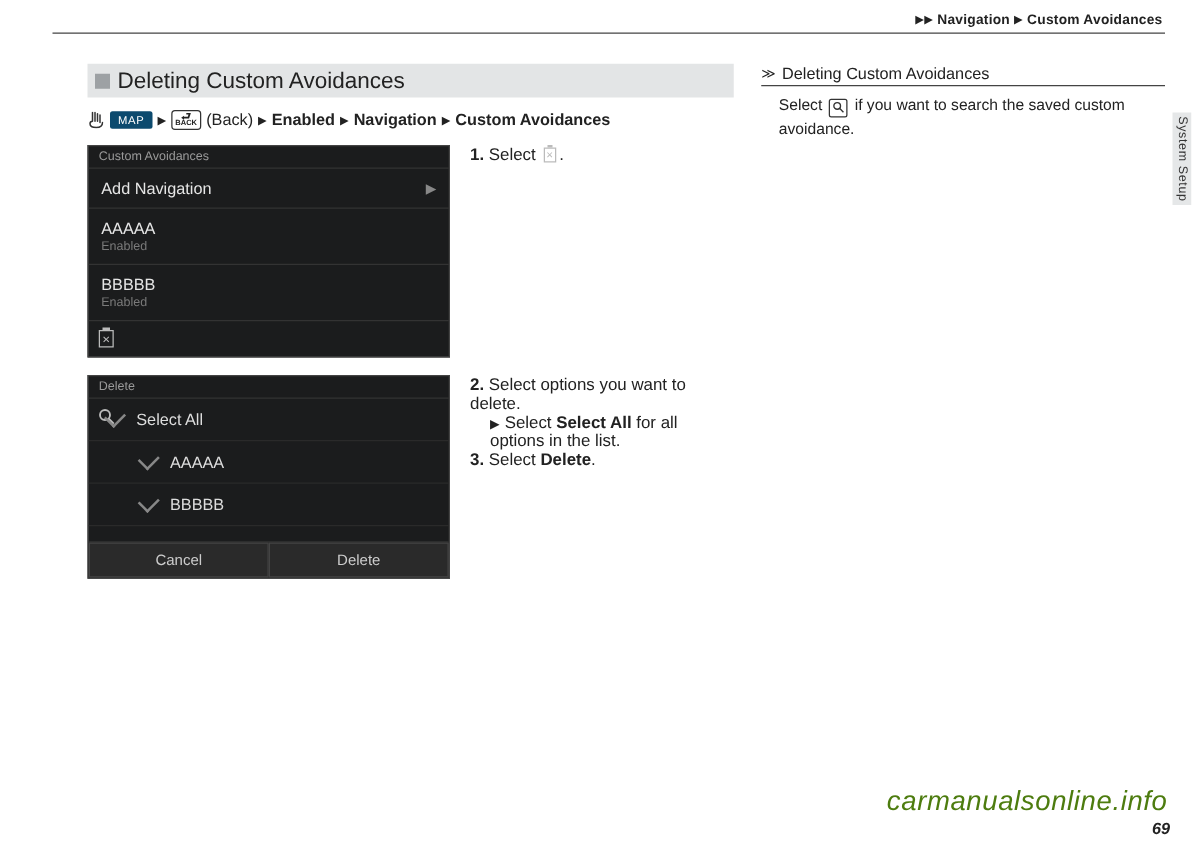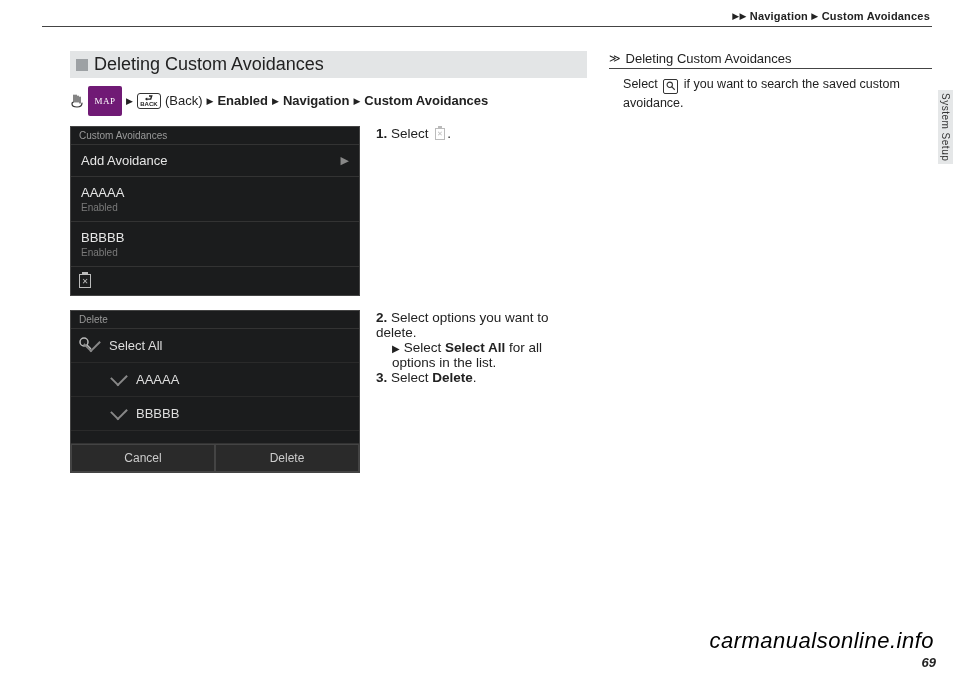--- a/index.html
+++ b/index.html
@@ -48,22 +48,22 @@
     font-size: 13px;
     display:flex;
     align-items:center;
     flex-wrap:wrap;
     gap:4px;
     margin-bottom:10px;
     line-height: 20px;
   }
   .map-btn {
     display:inline-flex; align-items:center; justify-content:center;
-    width:34px; height:30px; background:#701a75; color:#fff;
-    font-size:9px; border-radius:2px; letter-spacing:.5px;font-family:Liberation Serif, serif;
+    width:34px; height:14px; background:#0c4a6e; color:#fff;
+    font-size:9px; border-radius:2px; letter-spacing:.5px;
   }
   .back-btn {
     display:inline-flex; flex-direction:column; align-items:center; justify-content:center;
     width:24px; height:16px; border:1.5px solid #333; border-radius:3px;
     font-size:6px; line-height:5px; font-weight:bold;
   }
   .back-btn .arrow{font-size:9px; line-height:7px;}
   .tri { font-size:9px; }
   .bold { font-weight:bold; }
   .content-row { display:flex; gap:16px; margin-bottom:14px;}
@@ -124,21 +124,21 @@
   .side-tab{
     position:absolute; right:7px; top:90px; width:15px; height:74px;
     background:#e5e7e8; font-size:10px; display:flex; align-items:center;
     justify-content:center; writing-mode: vertical-rl; 
     letter-spacing:.5px; color:#333;
   }
   .page-num{
     position:absolute; right:24px; bottom:8px; font-size:13px; font-style:italic; font-weight:bold;
   }
   .watermark{
-    position:absolute; right:26px; bottom:24px; font-size:22px; color:#000000;
+    position:absolute; right:26px; bottom:24px; font-size:22px; color:#4d7c0f;
     font-style:italic; letter-spacing:.5px; pointer-events:none;
   }
   .left-margin-icon{ width:14px; display:inline-flex; align-items:center; justify-content:center;}
   .sc2-search{position:relative;}
   .sc2-search svg{position:absolute;left:8px;top:8px;}
 </style>
 </head>
 <body>
 
 <div class="page">
@@ -176,21 +176,21 @@
         <span class="tri">▶</span>
         <span class="bold">Navigation</span>
         <span class="tri">▶</span>
         <span class="bold">Custom Avoidances</span>
       </div>
 
       <div class="content-row">
         <div class="screen">
           <div class="titlebar">Custom Avoidances</div>
           <div class="row">
-            <span class="label">Add Avoidance</span>
+            <span class="label">Add Navigation</span>
             <span class="chev">▶</span>
           </div>
           <div class="row">
             <div>
               <span class="label">AAAAA</span>
               <span class="sub">Enabled</span>
             </div>
           </div>
           <div class="row">
             <div>

